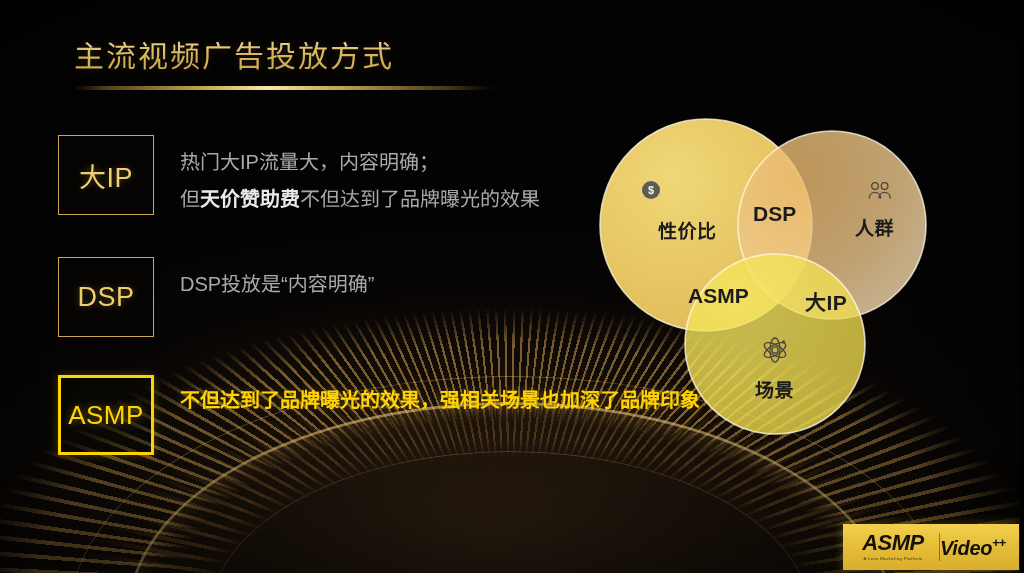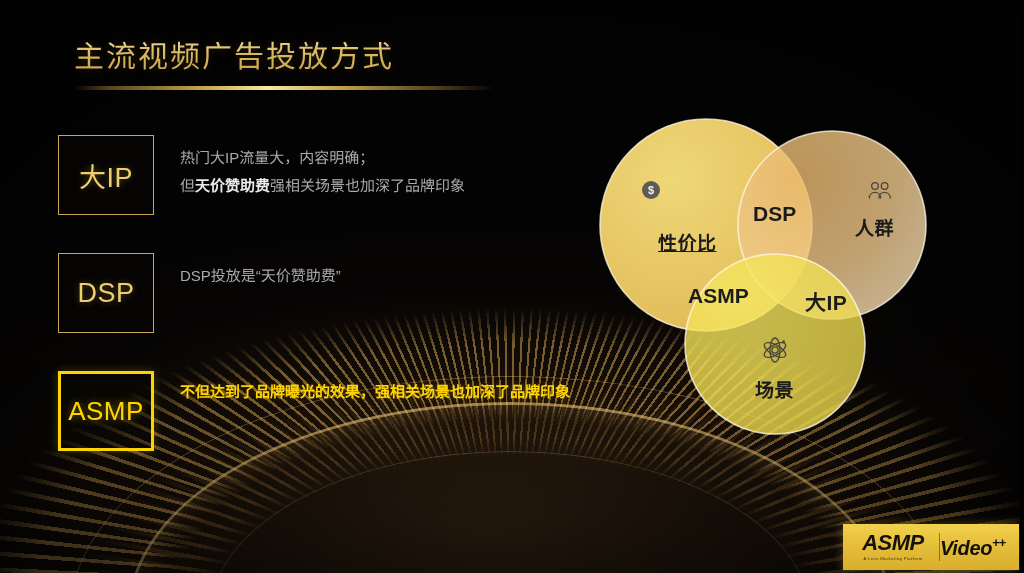--- a/index.html
+++ b/index.html
@@ -172,21 +172,21 @@
   }
   .row.highlight .tag-box .tag-label {
     color: #ffd400;
     font-size: 26px;
     text-shadow: 0 0 9px rgba(255, 212, 0, 0.45);
   }
   .row-text {
     margin-left: 26px;
     padding-top: 9px;
     line-height: 1.85;
-    font-size: 15px;
+    font-size: 20px;
     color: #a9a9a9;
     white-space: nowrap;
   }
   .row-text .ln { display: block; }
   .row-text b {
     color: #eaeaea;
     font-weight: bold;
     font-family: Liberation Mono, monospace;
   }
   .row.highlight .row-text {
@@ -304,30 +304,30 @@
   </div>
 
   <div class="rows">
 
     <div class="row">
       <div class="tag-box">
         <span class="tag-label">大IP</span>
       </div>
       <div class="row-text">
         <span class="ln">热门大IP流量大，内容明确；</span>
-        <span class="ln"><span>但</span><b>天价赞助费</b><span>强相关场景也加深了品牌印象</span></span>
+        <span class="ln"><span>但</span><b>天价赞助费</b><span>不但达到了品牌曝光的效果</span></span>
       </div>
     </div>
 
     <div class="row">
       <div class="tag-box">
         <span class="tag-label">DSP</span>
       </div>
       <div class="row-text">
-        <span class="ln">DSP投放是“天价赞助费”</span>
+        <span class="ln">DSP投放是“内容明确”</span>
       </div>
     </div>
 
     <div class="row highlight">
       <div class="tag-box">
         <span class="tag-label">ASMP</span>
       </div>
       <div class="row-text">
         <span class="ln"><span></span><b></b><span>不但达到了品牌曝光的效果，强相关场景也加深了品牌印象</span></span>
       </div>
@@ -359,21 +359,21 @@
         <circle cx="110" cy="113" r="106" fill="url(#gCost)" fill-opacity="0.97" stroke="#fff8e6" stroke-opacity="0.75" stroke-width="1.6"></circle>
       </g>
       <g>
         <circle cx="236" cy="113" r="94" fill="url(#gAud)" fill-opacity="0.80" stroke="#fff8e6" stroke-opacity="0.75" stroke-width="1.6"></circle>
       </g>
       <g>
         <circle cx="179" cy="232" r="90" fill="url(#gScene)" fill-opacity="0.80" stroke="#fff8e6" stroke-opacity="0.78" stroke-width="1.6"></circle>
       </g>
     </svg>
 
-    <div class="venn-label" style="left: 62px; top: 116px; text-decoration: underline;">性价比</div>
+    <div class="venn-label" style="left: 62px; top: 104px;">性价比</div>
     <div class="venn-label" style="left: 259px; top: 101px;">人群</div>
     <div class="venn-label" style="left: 159px; top: 263px; text-align: center;">场景</div>
 
     <div class="venn-label lat" style="left: 157px; top: 90px;">DSP</div>
     <div class="venn-label lat" style="left: 92px; top: 172px;">ASMP</div>
     <div class="venn-label" style="left: 209px; top: 174px; font-size:21px;">大IP</div>
 
     <span class="venn-icon" style="left: 45px; top: 68px;">
       <svg width="20" height="20" viewBox="0 0 20 20">
         <circle cx="10" cy="10" r="9" fill="#5c5b56"></circle>

